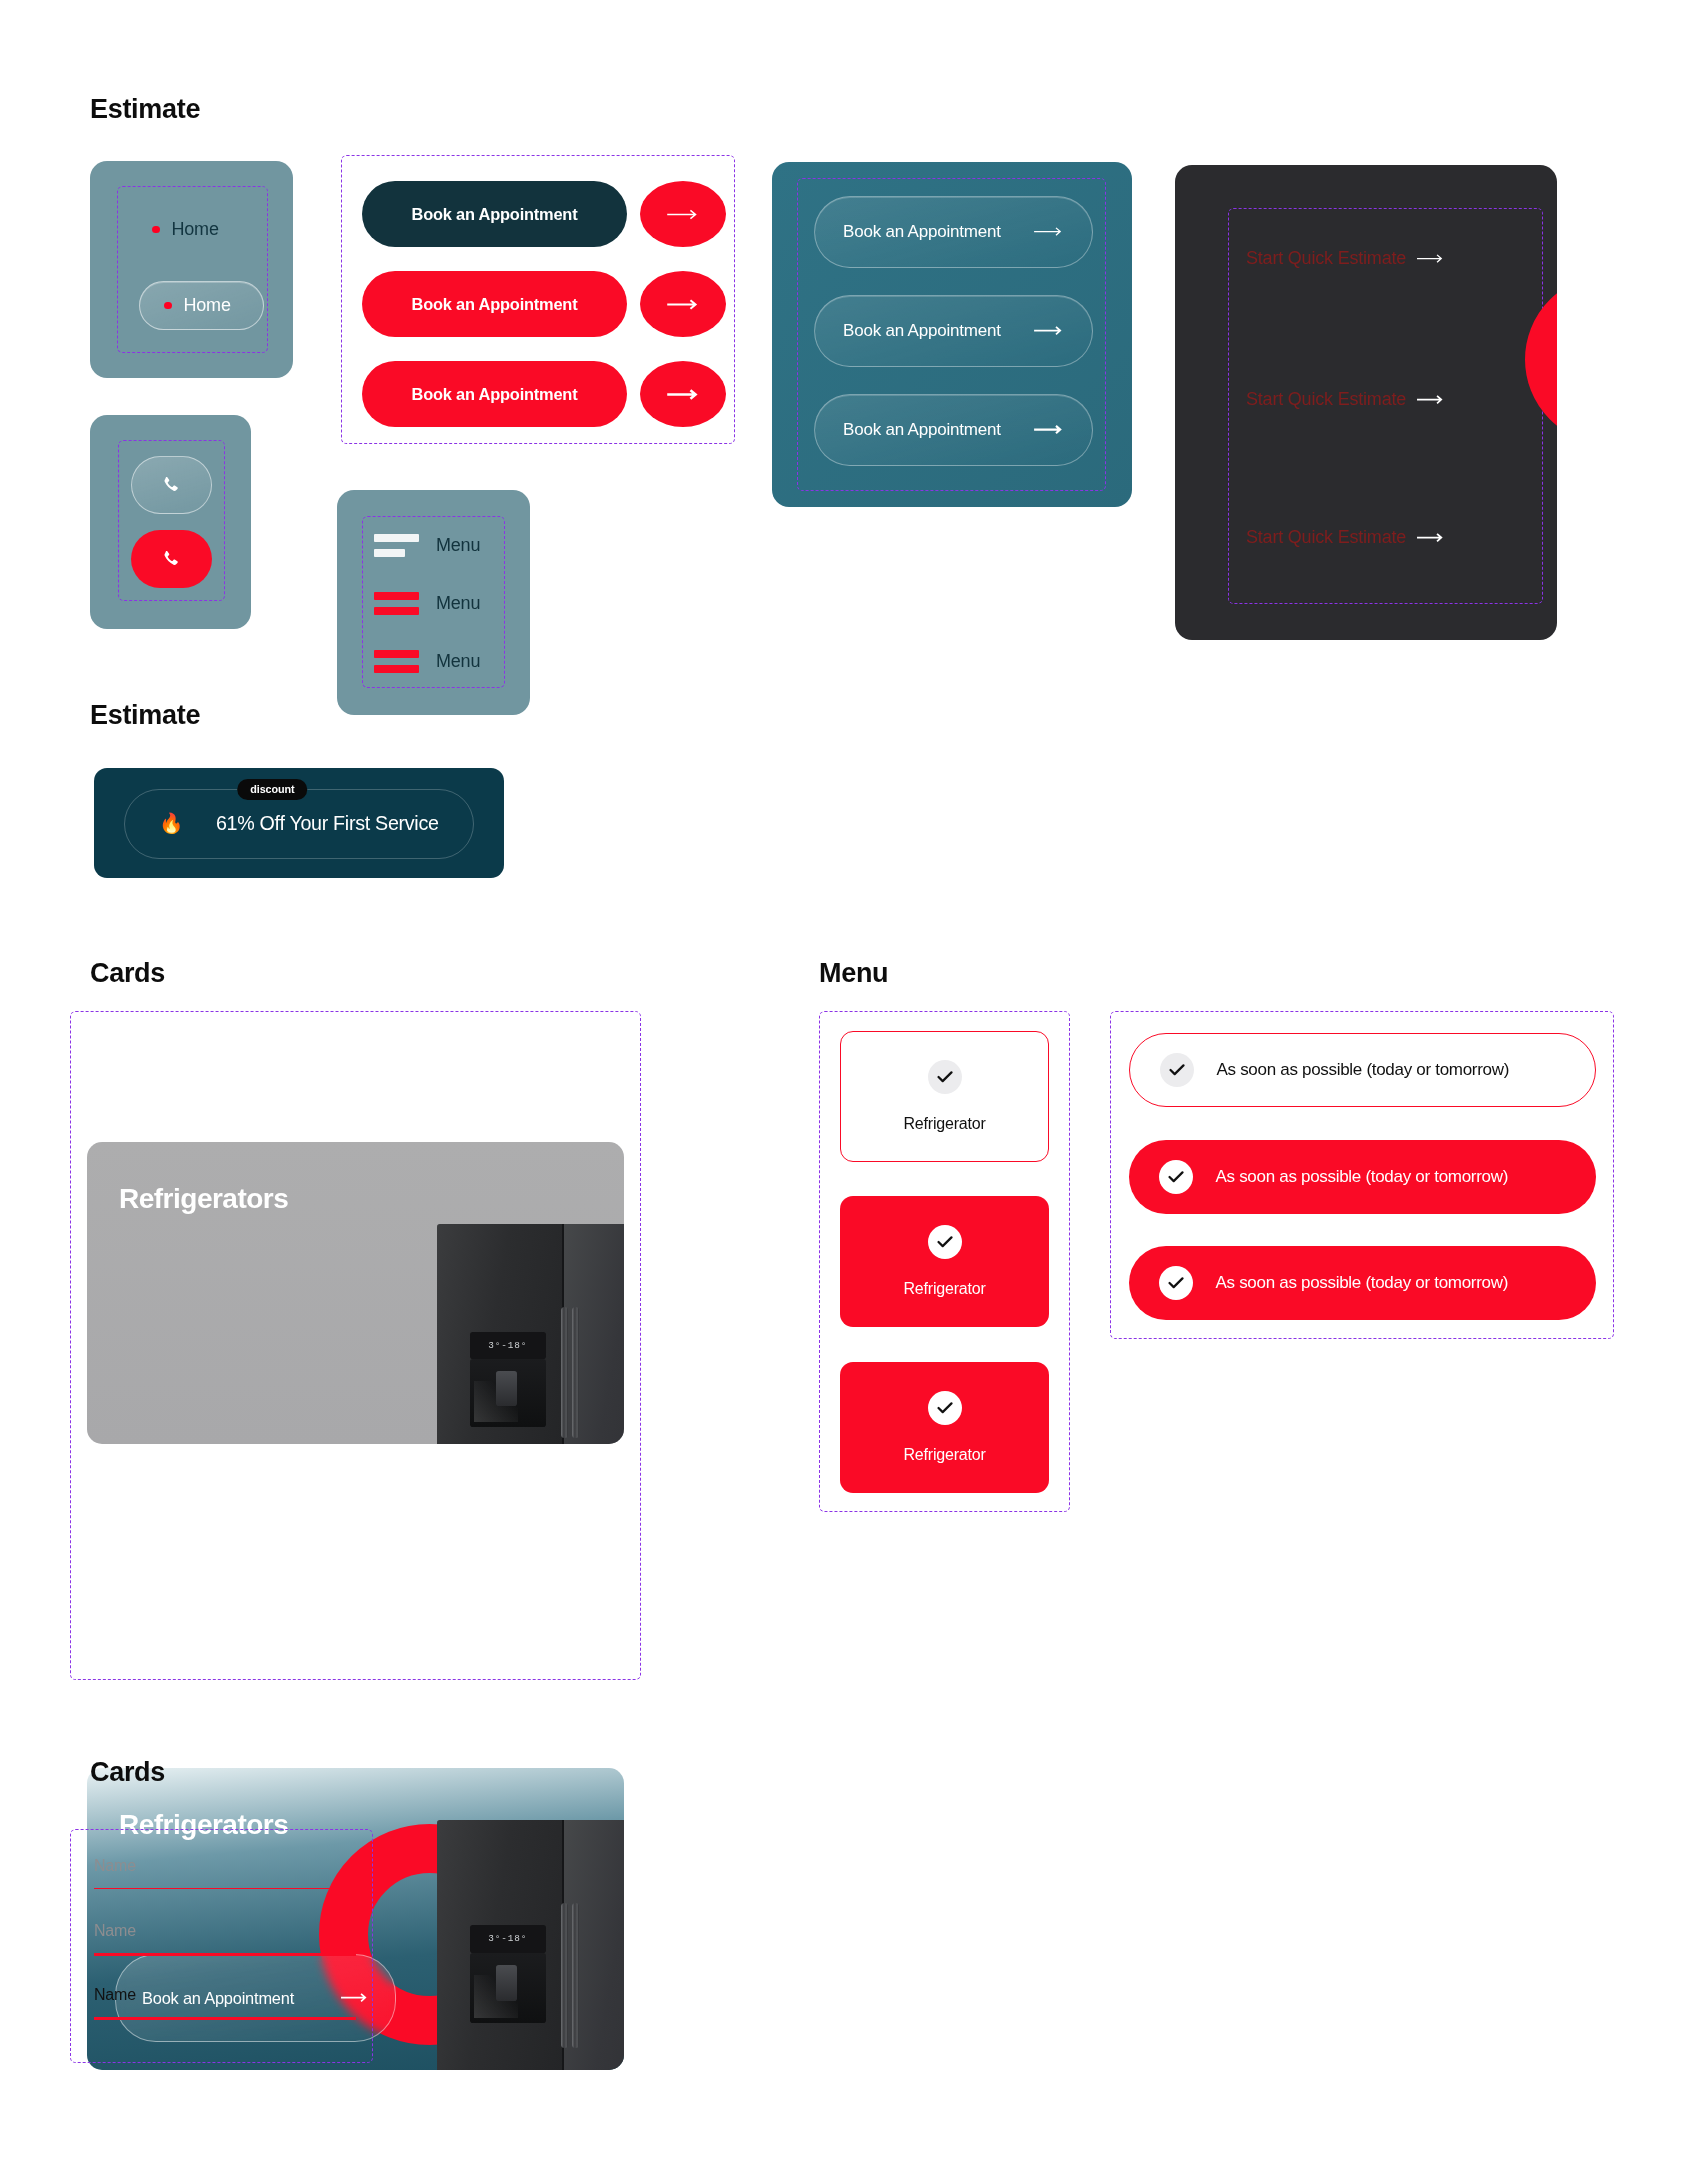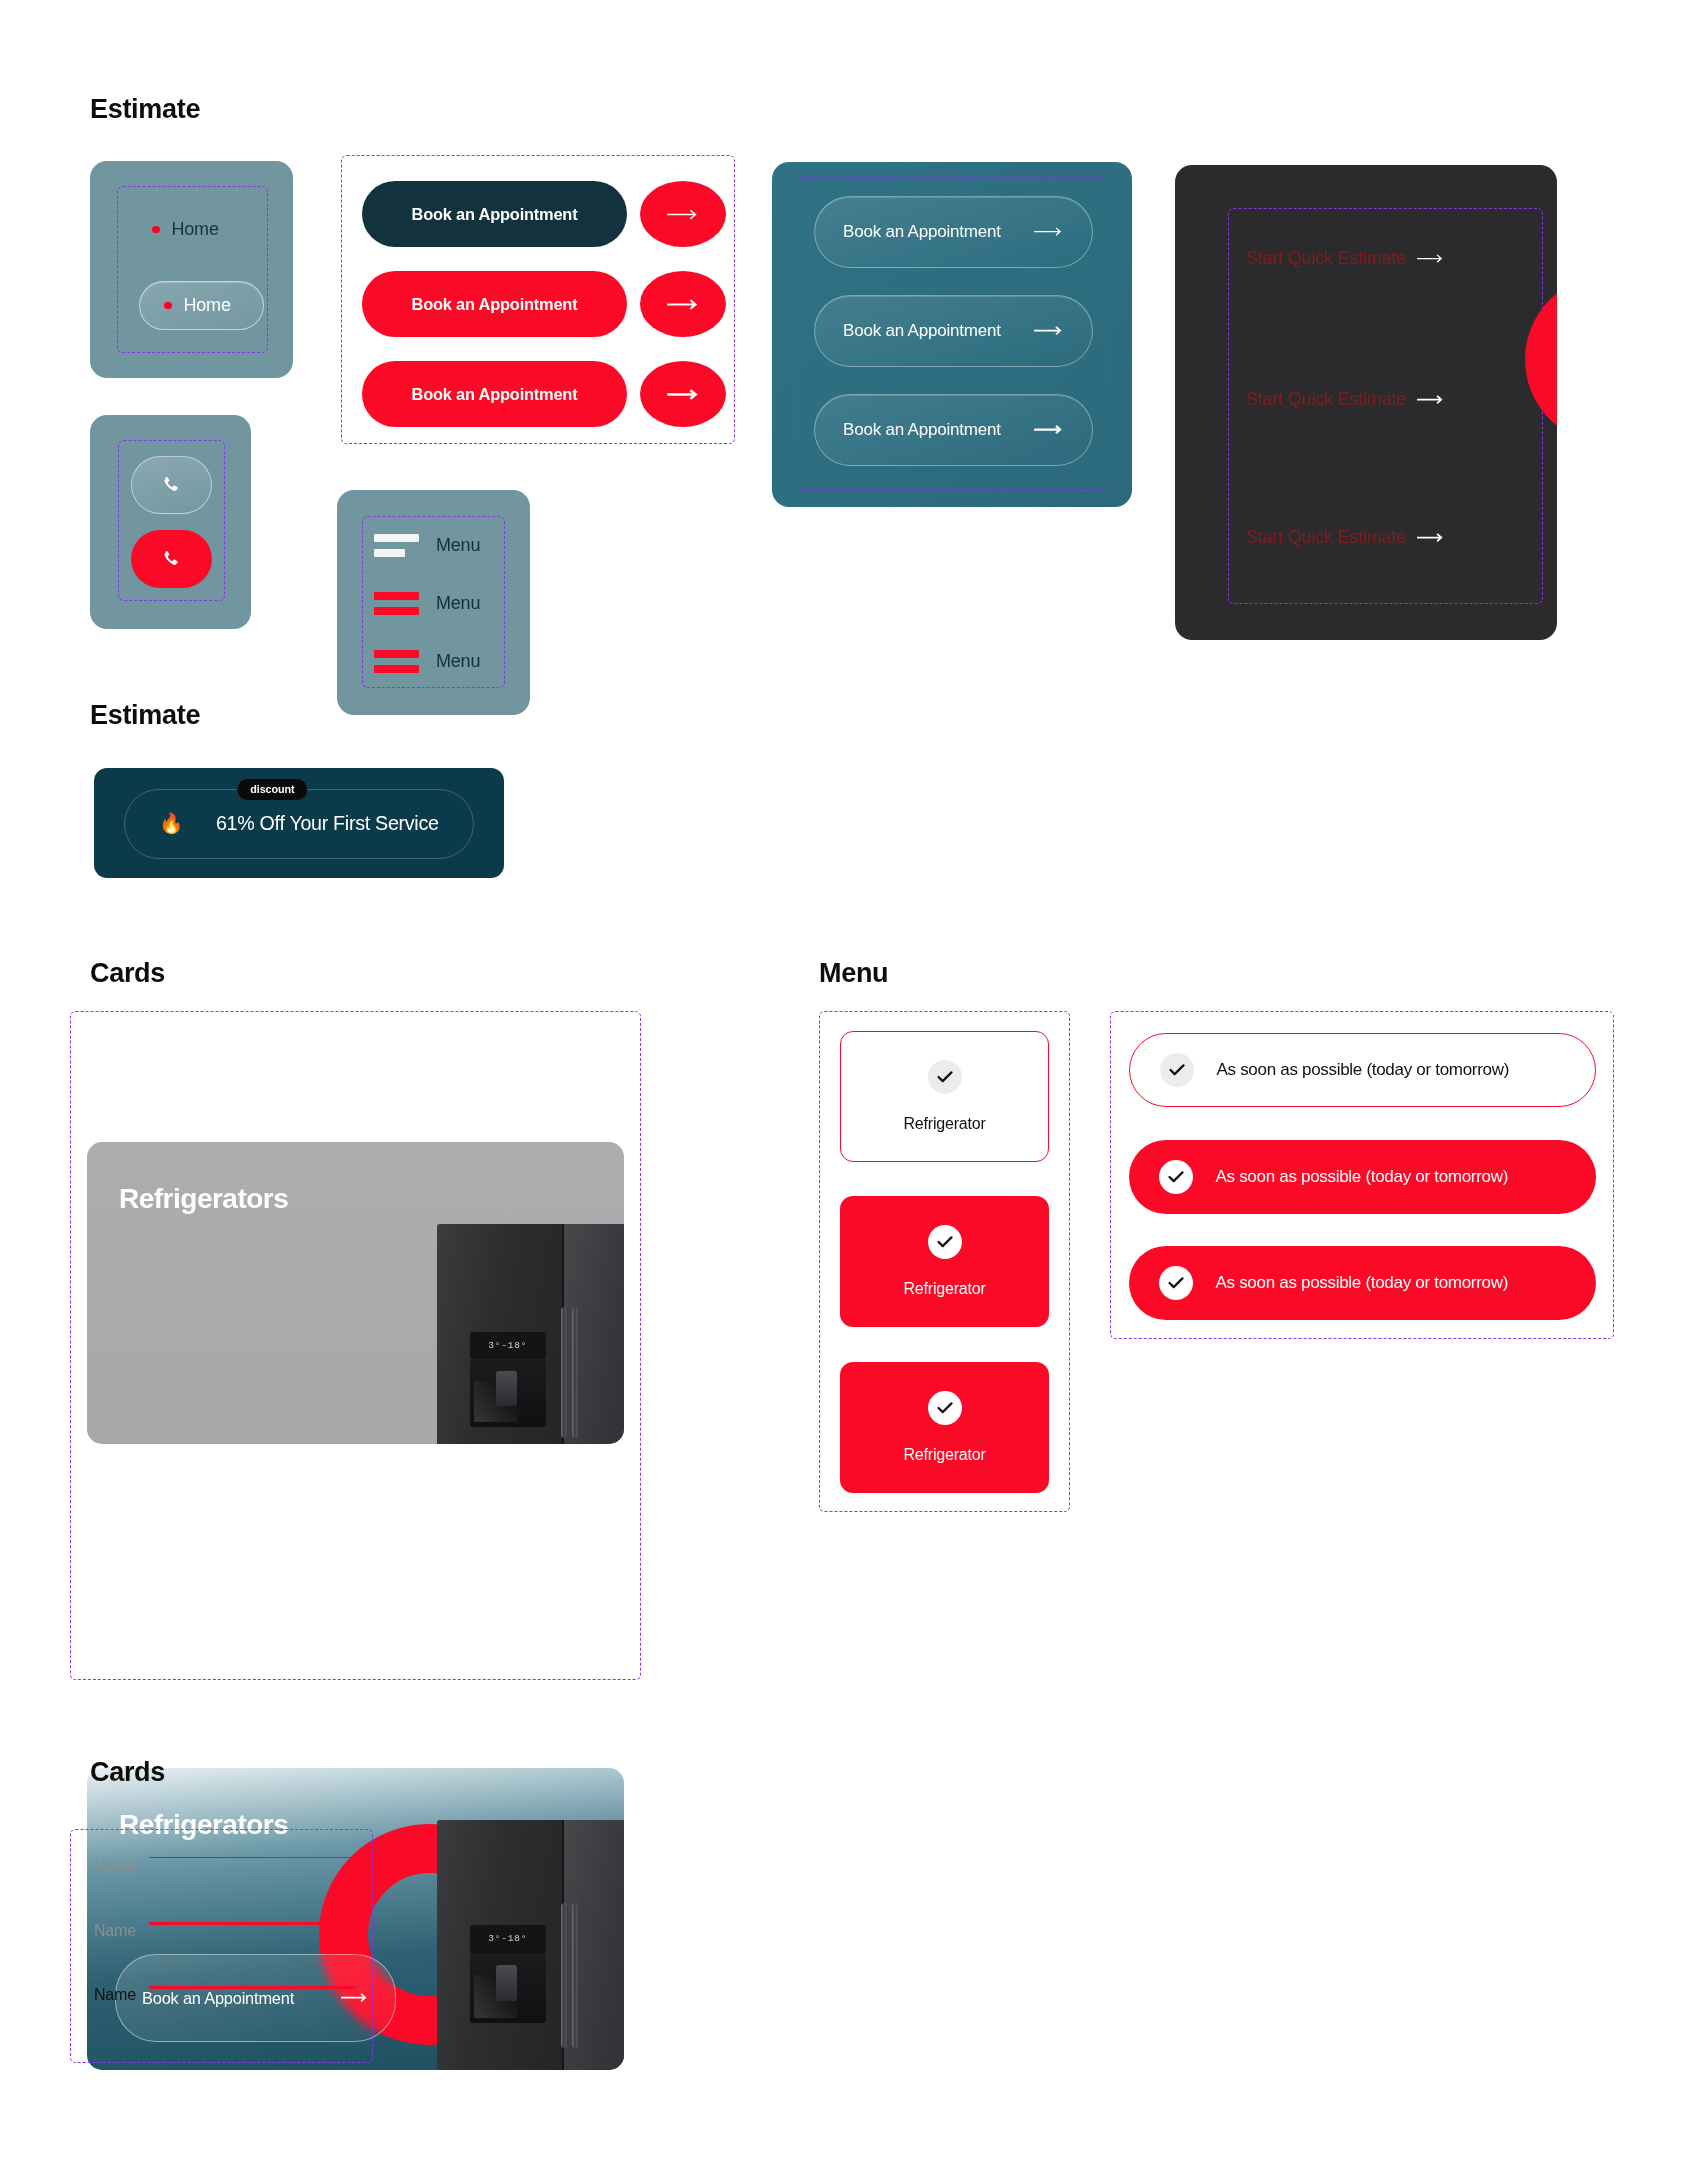--- a/index.html
+++ b/index.html
@@ -270,21 +270,21 @@
   }
   .qopt.outline { background:#fff; border:0.9px solid #FA0A26; }
   .qopt.filled { background:#FA0A26; }
   .qopt-label { font-size: 17px; letter-spacing:-0.3px; }
   .qopt.outline .qopt-label { color:#111; }
   .qopt.filled .qopt-label { color:#fff; }
 
   
   .input-field {
     display: flex;
-    flex-direction: row;
+    flex-direction: column;
     gap: 13px;
   }
   .input-field .val { font-size: 16px; letter-spacing:-0.2px; }
   .input-field .val.ph { color: #8d8d90; }
   .input-field .val.filled { color: #111; }
   .input-field .rule { width: 100%; background:#FA0A26; }
 
   
   .qe-row {
     position: absolute;

